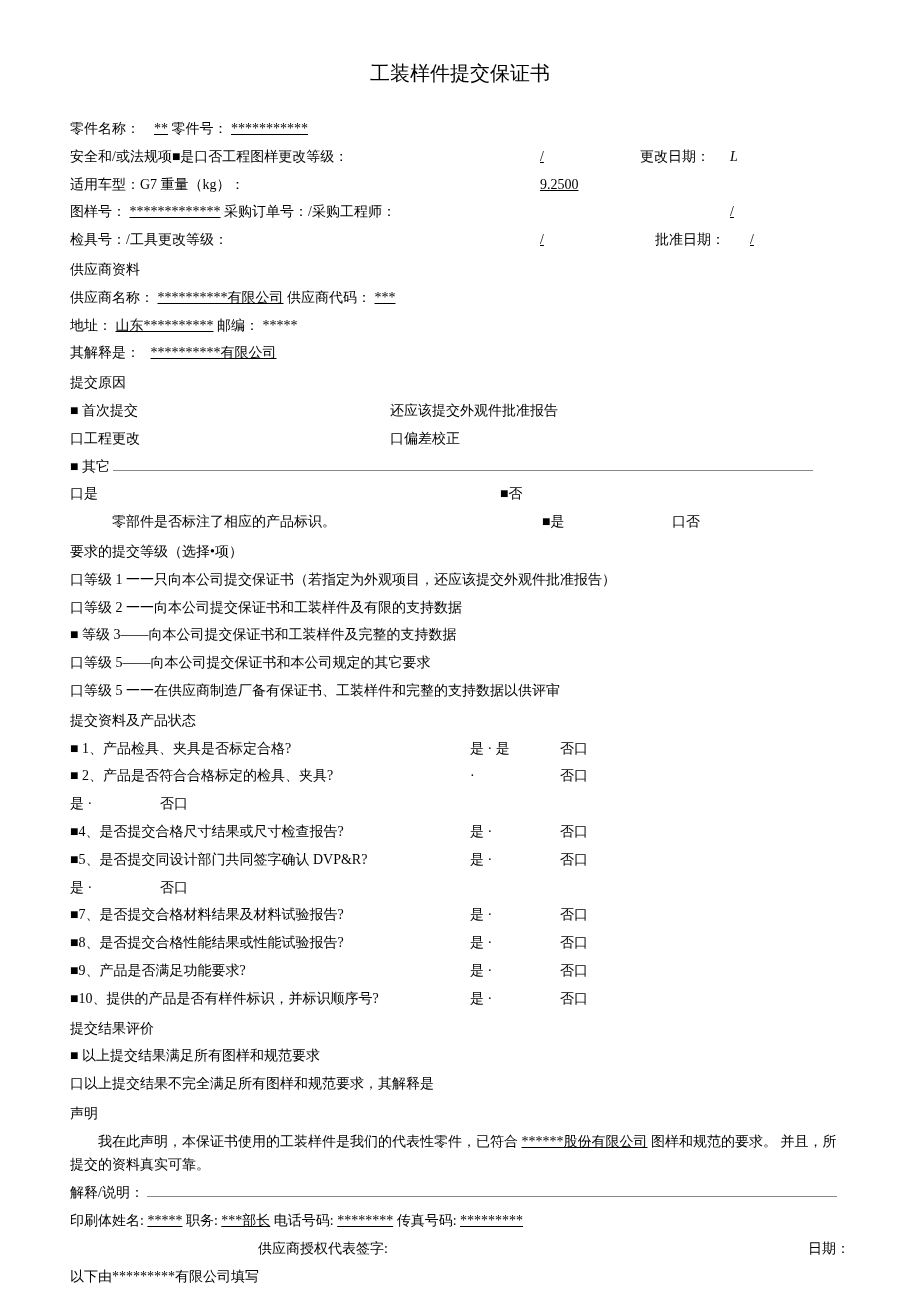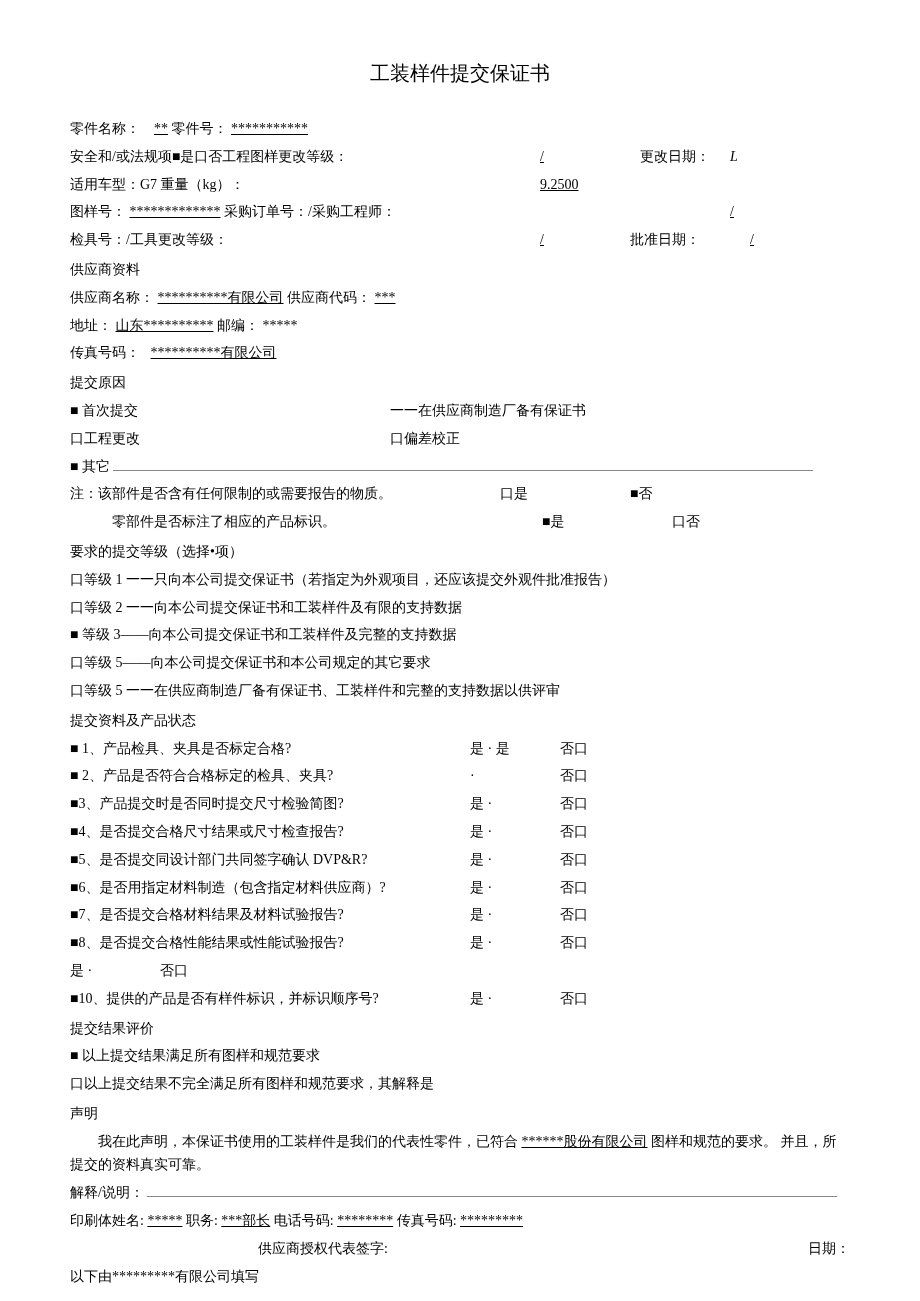--- a/index.html
+++ b/index.html
@@ -89,58 +89,57 @@
     <span>图样号：</span>
     <span class="u">*************</span>
     <span>采购订单号：/采购工程师：</span>
   </div>
   <div><span class="u">/</span></div>
 </div>
 
 <div class="line" style="display:flex;">
   <div style="flex:0 0 470px;">检具号：/工具更改等级：</div>
   <div style="flex:0 0 90px;"><span class="u">/</span></div>
-  <div style="flex:0 0 120px;">批准日期：</div>
+  <div style="flex:0 0 120px;text-align:center;">批准日期：</div>
   <div><span class="u">/</span></div>
 </div>
 
 <div class="line section-title">供应商资料</div>
 <div class="line">
   <span>供应商名称：</span>
   <span class="u">**********有限公司</span>
   <span>供应商代码：</span>
   <span class="u">***</span>
 </div>
 <div class="line">
   <span>地址：</span>
   <span class="u">山东**********</span>
   <span>邮编：</span>
   <span>*****</span>
 </div>
 <div class="line">
-  <span>传真号码：</span>&nbsp;&nbsp;
+  <span>其解释是：</span>&nbsp;&nbsp;
   <span class="u">**********有限公司</span>
 </div>
 
 <div class="line section-title">提交原因</div>
 <div class="two-col">
   <div>■  首次提交</div>
-  <div>一一在供应商制造厂备有保证书</div>
+  <div>还应该提交外观件批准报告</div>
 </div>
 <div class="two-col">
   <div>口工程更改</div>
   <div>口偏差校正</div>
 </div>
 <div class="line">
   <span>■  其它</span>
   <span class="long-underline" style="min-width:700px;"></span>
 </div>
 
 <div class="three-col">
-  <div>注：该部件是否含有任何限制的或需要报告的物质。</div>
   <div>口是</div>
   <div>■否</div>
 </div>
 <div class="three-col">
   <div style="padding-left:42px;">零部件是否标注了相应的产品标识。</div>
   <div>■是</div>
   <div>口否</div>
 </div>
 
 <div class="line section-title">要求的提交等级（选择•项）</div>
@@ -156,50 +155,49 @@
       <div class="col1">■  1、产品检具、夹具是否标定合格?</div>
       <div class="col-yes">是 · 是</div>
       <div class="col-no">否口</div>
     </div>
     <div class="row">
       <div class="col1">■  2、产品是否符合合格标定的检具、夹具?</div>
       <div class="col-yes">·</div>
       <div class="col-no">否口</div>
     </div>
     <div class="row">
-      <div class="col1">■3、产品提交时是否同时提交尺寸检验简图?</div>
       <div class="col-yes">是 ·</div>
       <div class="col-no">否口</div>
     </div>
     <div class="row">
       <div class="col1">■4、是否提交合格尺寸结果或尺寸检查报告?</div>
       <div class="col-yes">是 ·</div>
       <div class="col-no">否口</div>
     </div>
     <div class="row">
       <div class="col1">■5、是否提交同设计部门共同签字确认 DVP&amp;R?</div>
       <div class="col-yes">是 ·</div>
       <div class="col-no">否口</div>
     </div>
     <div class="row">
-      <div class="col1">■6、是否用指定材料制造（包含指定材料供应商）?</div>
       <div class="col-yes">是 ·</div>
       <div class="col-no">否口</div>
     </div>
     <div class="row">
       <div class="col1">■7、是否提交合格材料结果及材料试验报告?</div>
       <div class="col-yes">是 ·</div>
       <div class="col-no">否口</div>
     </div>
     <div class="row">
       <div class="col1">■8、是否提交合格性能结果或性能试验报告?</div>
       <div class="col-yes">是 ·</div>
       <div class="col-no">否口</div>
     </div>
     <div class="row">
+      <div class="col1">■9、产品是否满足功能要求?</div>
       <div class="col-yes">是 ·</div>
       <div class="col-no">否口</div>
     </div>
     <div class="row">
       <div class="col1">■10、提供的产品是否有样件标识，并标识顺序号?</div>
       <div class="col-yes">是 ·</div>
       <div class="col-no">否口</div>
     </div>
   </div>
 

